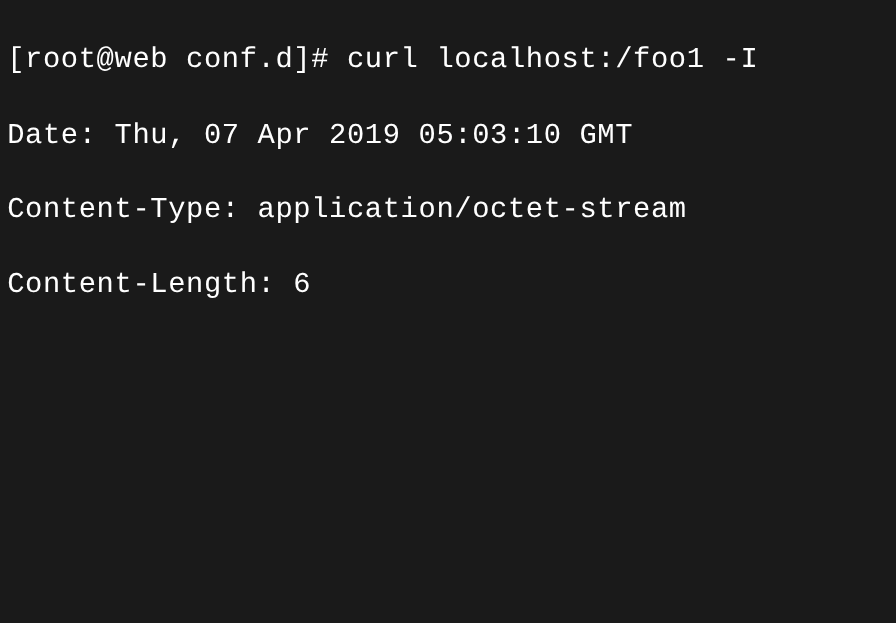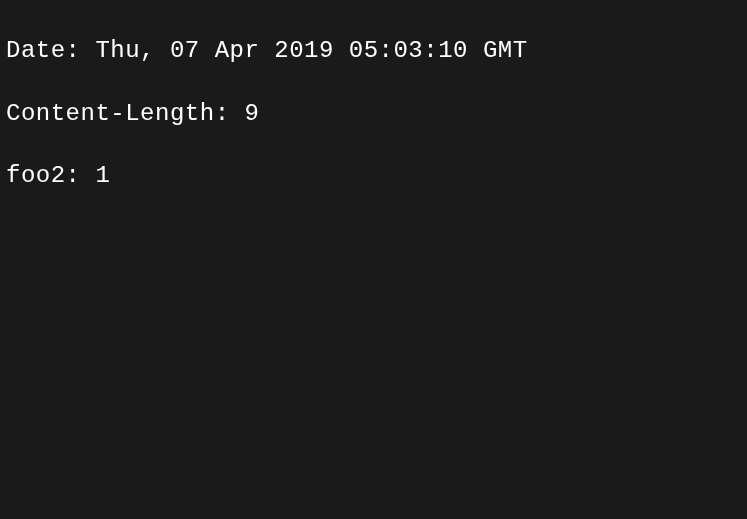--- a/index.html
+++ b/index.html
@@ -22,23 +22,24 @@
       white-space: pre;
     }
     .line {
       display: block;
     }
   </style>
 </head>
 <body>
 
 <div class="terminal">
+<span class="line">[root@web conf.d]# curl localhost:/foo1 -I</span>
 <span class="line">Date: Thu, 07 Apr 2019 05:03:10 GMT</span>
-<span class="line">Content-Length: 9</span>
-<span class="line">foo2: 1</span>
+<span class="line">Content-Type: application/octet-stream</span>
+<span class="line">Content-Length: 6</span>
 
 
 
 
 
 
 
 
 
 </div>

